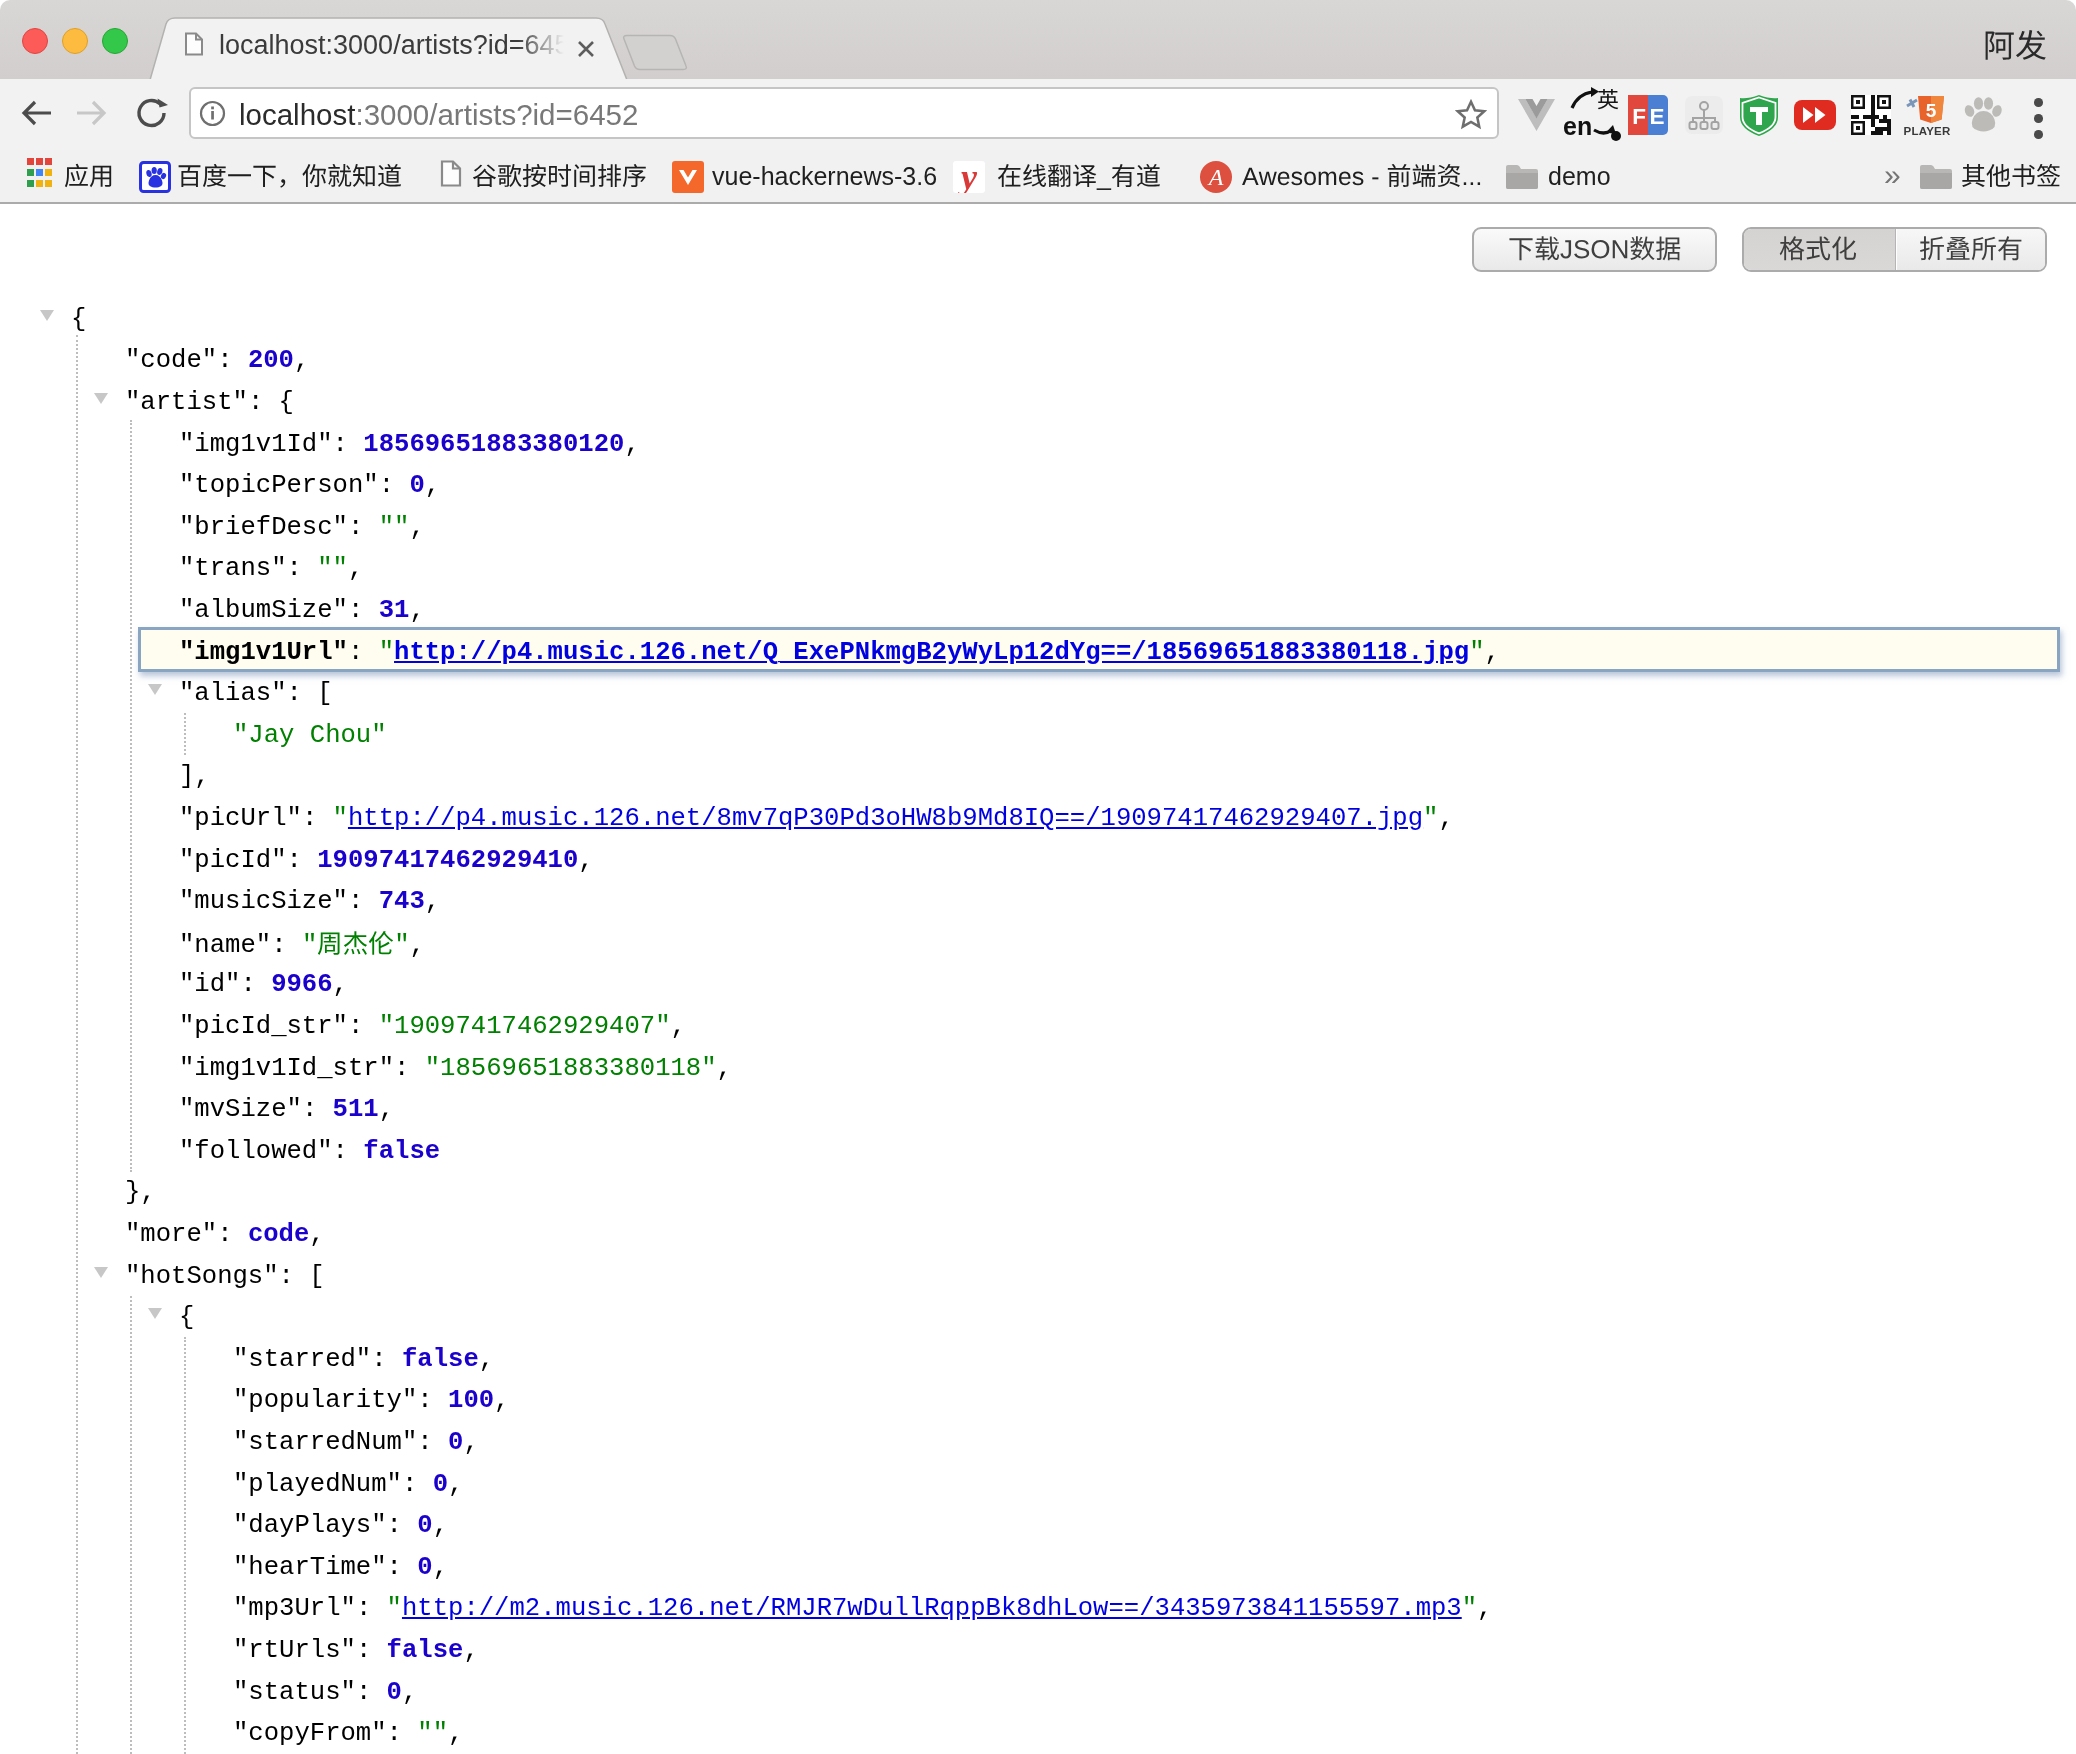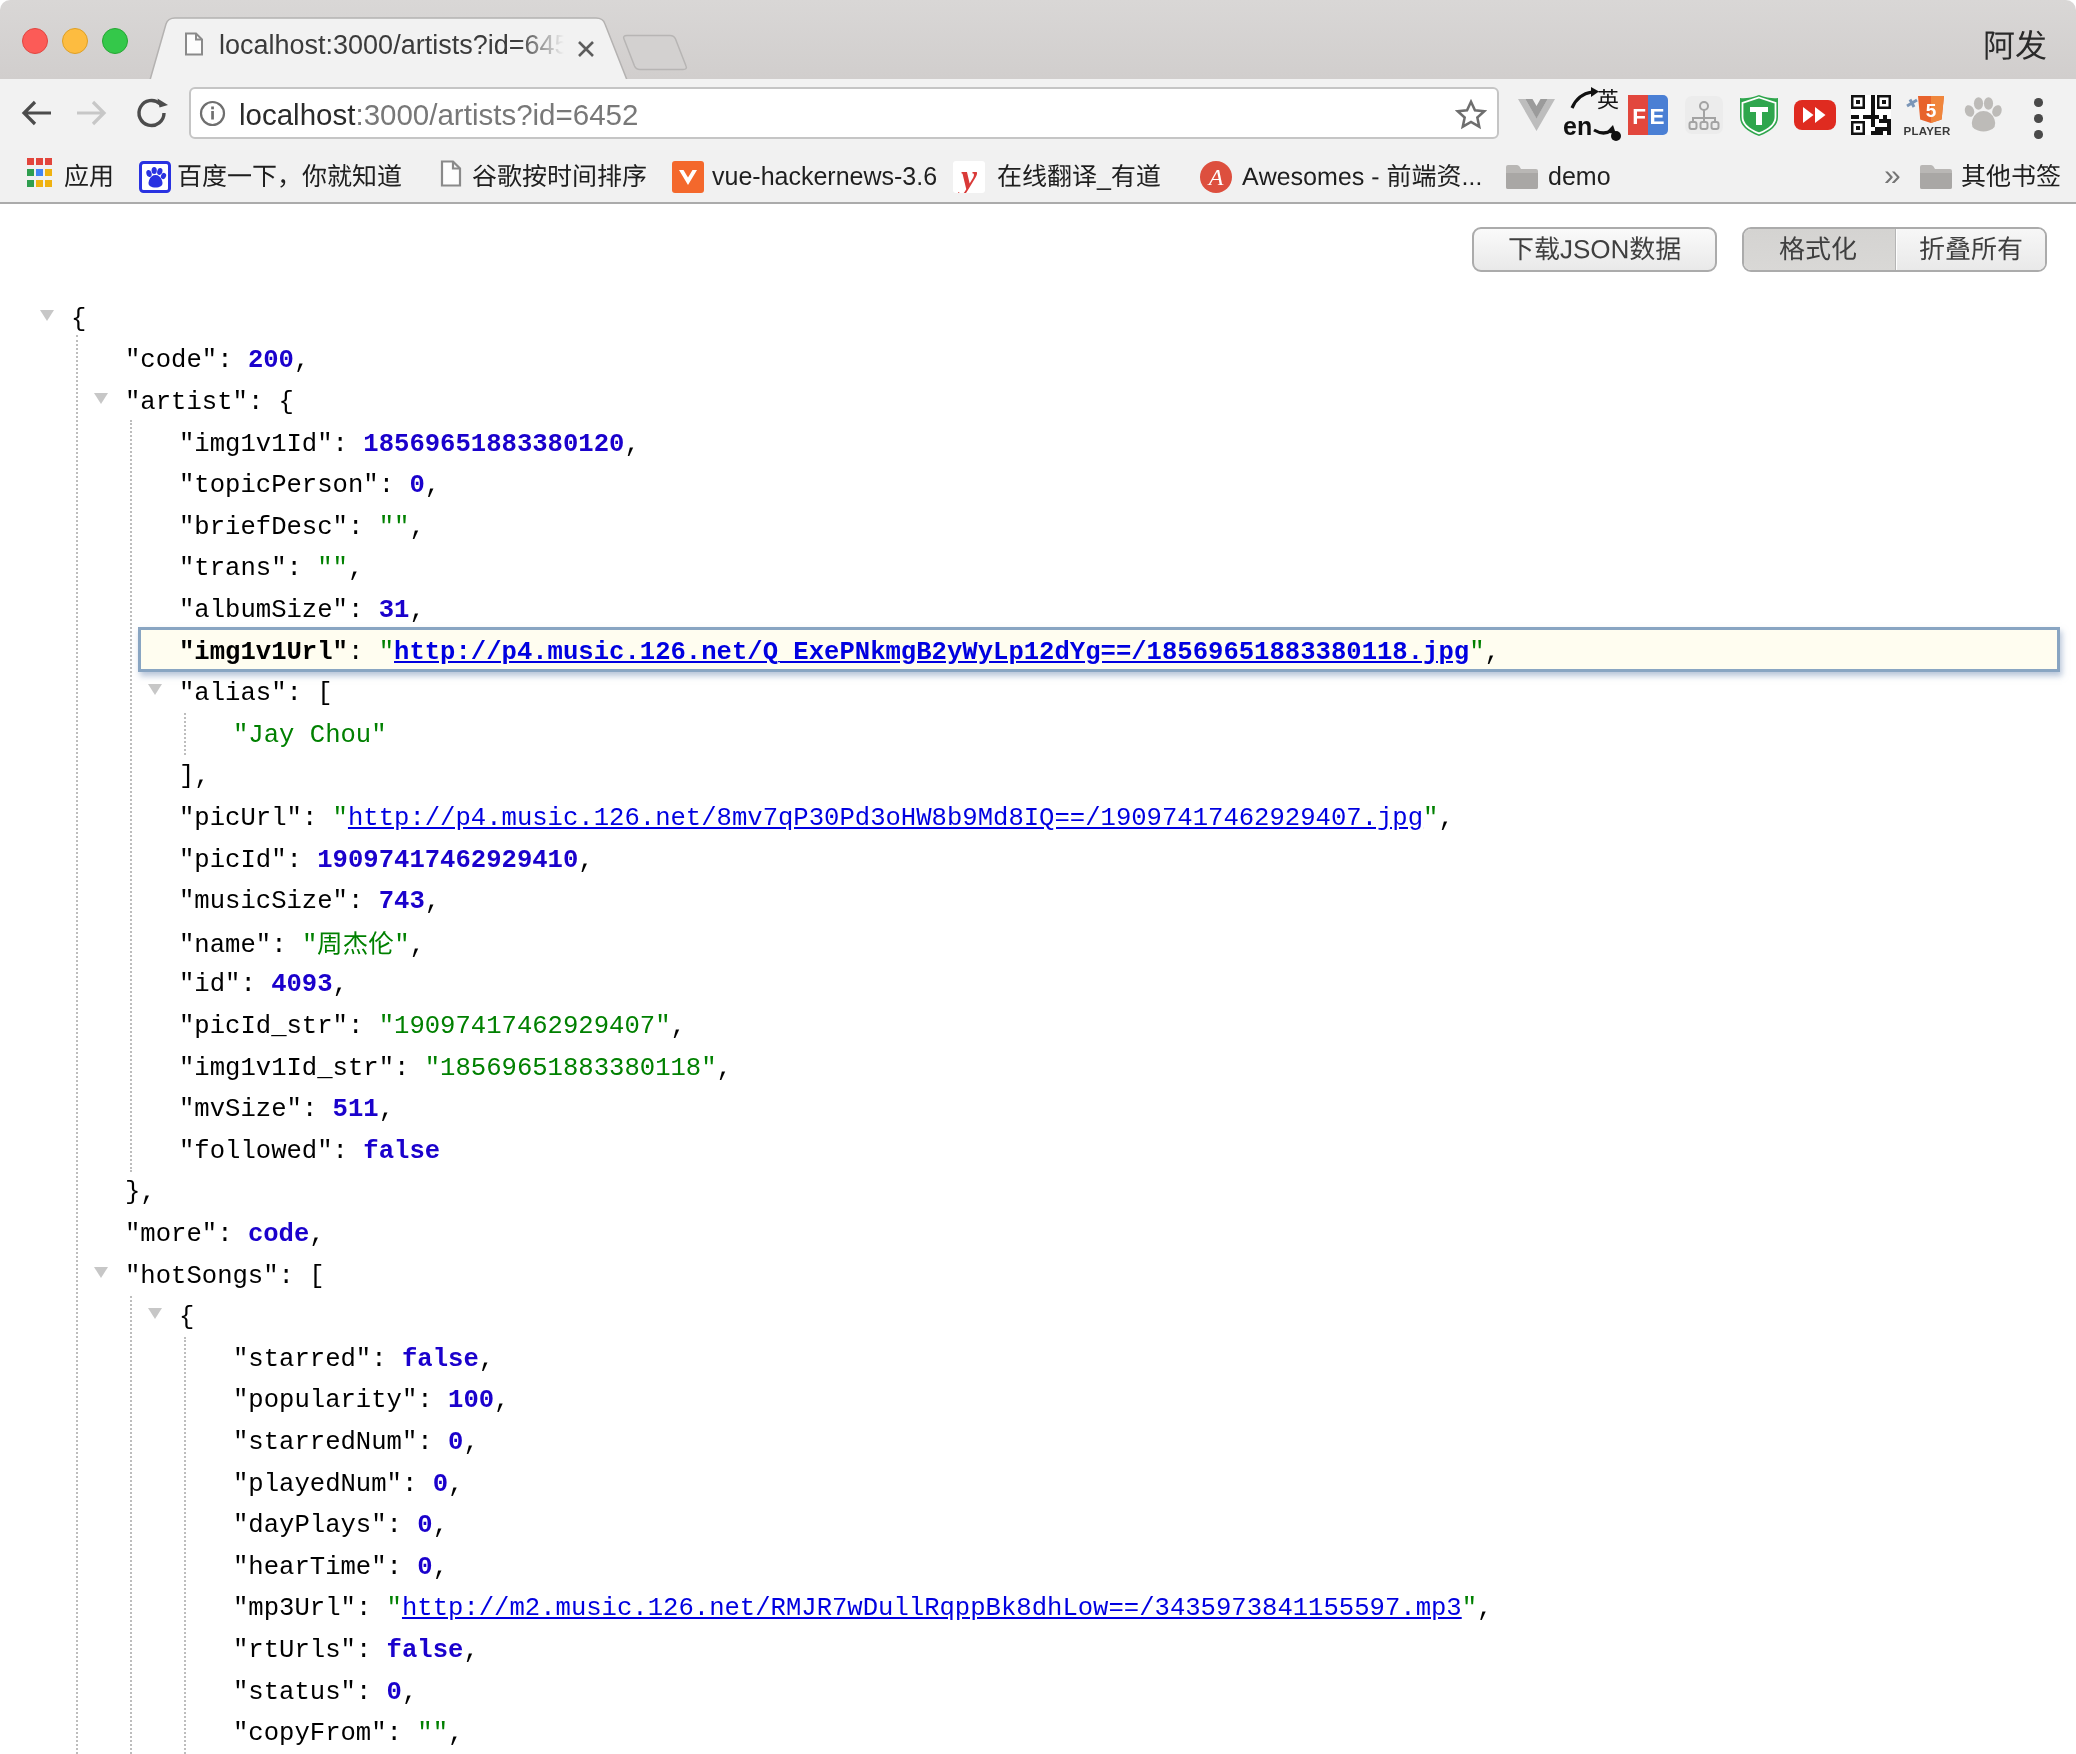--- a/index.html
+++ b/index.html
@@ -296,21 +296,21 @@
 <div class="mono abs" style="left:233.0px;top:714.7px;height:41.6px;line-height:41.6px"><span class="str">"Jay Chou"</span></div>
 <div class="mono abs" style="left:179.0px;top:756.3px;height:41.6px;line-height:41.6px">],</div>
 <div class="mono abs" style="left:179.0px;top:797.9px;height:41.6px;line-height:41.6px"><span class="key">"picUrl"</span>: <span class="str">"</span><span class="lnk">http://p4.music.126.net/8mv7qP30Pd3oHW8b9Md8IQ==/19097417462929407.jpg</span><span class="str">"</span>,</div>
 <div class="mono abs" style="left:179.0px;top:839.5px;height:41.6px;line-height:41.6px"><span class="key">"picId"</span>: <span class="num">19097417462929410</span>,</div>
 <div class="mono abs" style="left:179.0px;top:881.1px;height:41.6px;line-height:41.6px"><span class="key">"musicSize"</span>: <span class="num">743</span>,</div>
 <div class="mono abs" style="left:179.0px;top:922.7px;height:41.6px;line-height:41.6px"><span class="key">"name"</span>: <span class="str">"</span><svg style="vertical-align:-8.7px" width="77" height="38" viewBox="0 0 77 38" xmlns="http://www.w3.org/2000/svg" fill="#008000">
         <path transform="translate(0.0,29.7) scale(0.025600,-0.025600)" d="M148 792V468C148 313 138 108 33 -38C50 -47 80 -71 93 -86C206 69 222 302 222 468V722H805V15C805 -2 798 -8 780 -9C763 -10 701 -11 636 -8C647 -27 658 -60 661 -79C751 -79 805 -78 836 -66C868 -54 880 -32 880 15V792ZM467 702V615H288V555H467V457H263V395H753V457H539V555H728V615H539V702ZM312 311V-8H381V48H701V311ZM381 250H631V108H381Z"></path>
         <path transform="translate(25.6,29.7) scale(0.025600,-0.025600)" d="M339 130C361 68 384 -14 392 -63L462 -45C454 2 430 82 405 143ZM549 130C579 70 611 -11 623 -60L695 -40C682 9 648 88 616 146ZM749 138C802 71 859 -21 882 -80L951 -49C928 11 869 100 815 165ZM179 160C152 83 104 -2 55 -50L123 -80C176 -25 222 63 249 142ZM74 685V613H398C318 479 181 353 49 291C66 276 90 247 102 227C238 302 377 441 461 594V210H539V597C625 445 762 304 902 231C914 252 939 281 956 296C821 355 683 481 603 613H925V685H539V840H461V685Z"></path>
         <path transform="translate(51.2,29.7) scale(0.025600,-0.025600)" d="M606 846C549 723 432 573 258 469C275 457 297 430 308 412C444 498 547 608 621 719C703 603 819 490 922 425C934 444 958 471 975 484C864 545 735 666 660 782L686 831ZM790 424C711 370 590 306 488 261V472H413V56C413 -37 444 -61 556 -61C580 -61 752 -61 777 -61C876 -61 899 -22 910 116C889 121 858 133 841 146C835 28 827 7 773 7C736 7 590 7 561 7C499 7 488 15 488 56V187C598 231 738 299 839 360ZM262 839C209 687 121 537 28 440C42 422 64 383 72 365C102 398 132 437 160 478V-78H232V597C271 667 305 742 333 817Z"></path>
       </svg><span class="str">"</span>,</div>
-<div class="mono abs" style="left:179.0px;top:964.3px;height:41.6px;line-height:41.6px"><span class="key">"id"</span>: <span class="num">4093</span>,</div>
+<div class="mono abs" style="left:179.0px;top:964.3px;height:41.6px;line-height:41.6px"><span class="key">"id"</span>: <span class="num">9966</span>,</div>
 <div class="mono abs" style="left:179.0px;top:1005.9px;height:41.6px;line-height:41.6px"><span class="key">"picId_str"</span>: <span class="str">"19097417462929407"</span>,</div>
 <div class="mono abs" style="left:179.0px;top:1047.5px;height:41.6px;line-height:41.6px"><span class="key">"img1v1Id_str"</span>: <span class="str">"18569651883380118"</span>,</div>
 <div class="mono abs" style="left:179.0px;top:1089.1px;height:41.6px;line-height:41.6px"><span class="key">"mvSize"</span>: <span class="num">511</span>,</div>
 <div class="mono abs" style="left:179.0px;top:1130.7px;height:41.6px;line-height:41.6px"><span class="key">"followed"</span>: <span class="num">false</span></div>
 <div class="mono abs" style="left:125.0px;top:1172.3px;height:41.6px;line-height:41.6px">},</div>
 <div class="mono abs" style="left:125.0px;top:1213.9px;height:41.6px;line-height:41.6px"><span class="key">"more"</span>: <span class="num">code</span>,</div>
 <div class="mono abs" style="left:125.0px;top:1255.5px;height:41.6px;line-height:41.6px"><span class="key">"hotSongs"</span>: [</div>
 <div class="tri" style="left:94.0px;top:1266.8px"></div>
 <div class="mono abs" style="left:179.0px;top:1297.1px;height:41.6px;line-height:41.6px">{</div>
 <div class="tri" style="left:148.0px;top:1308.4px"></div>

